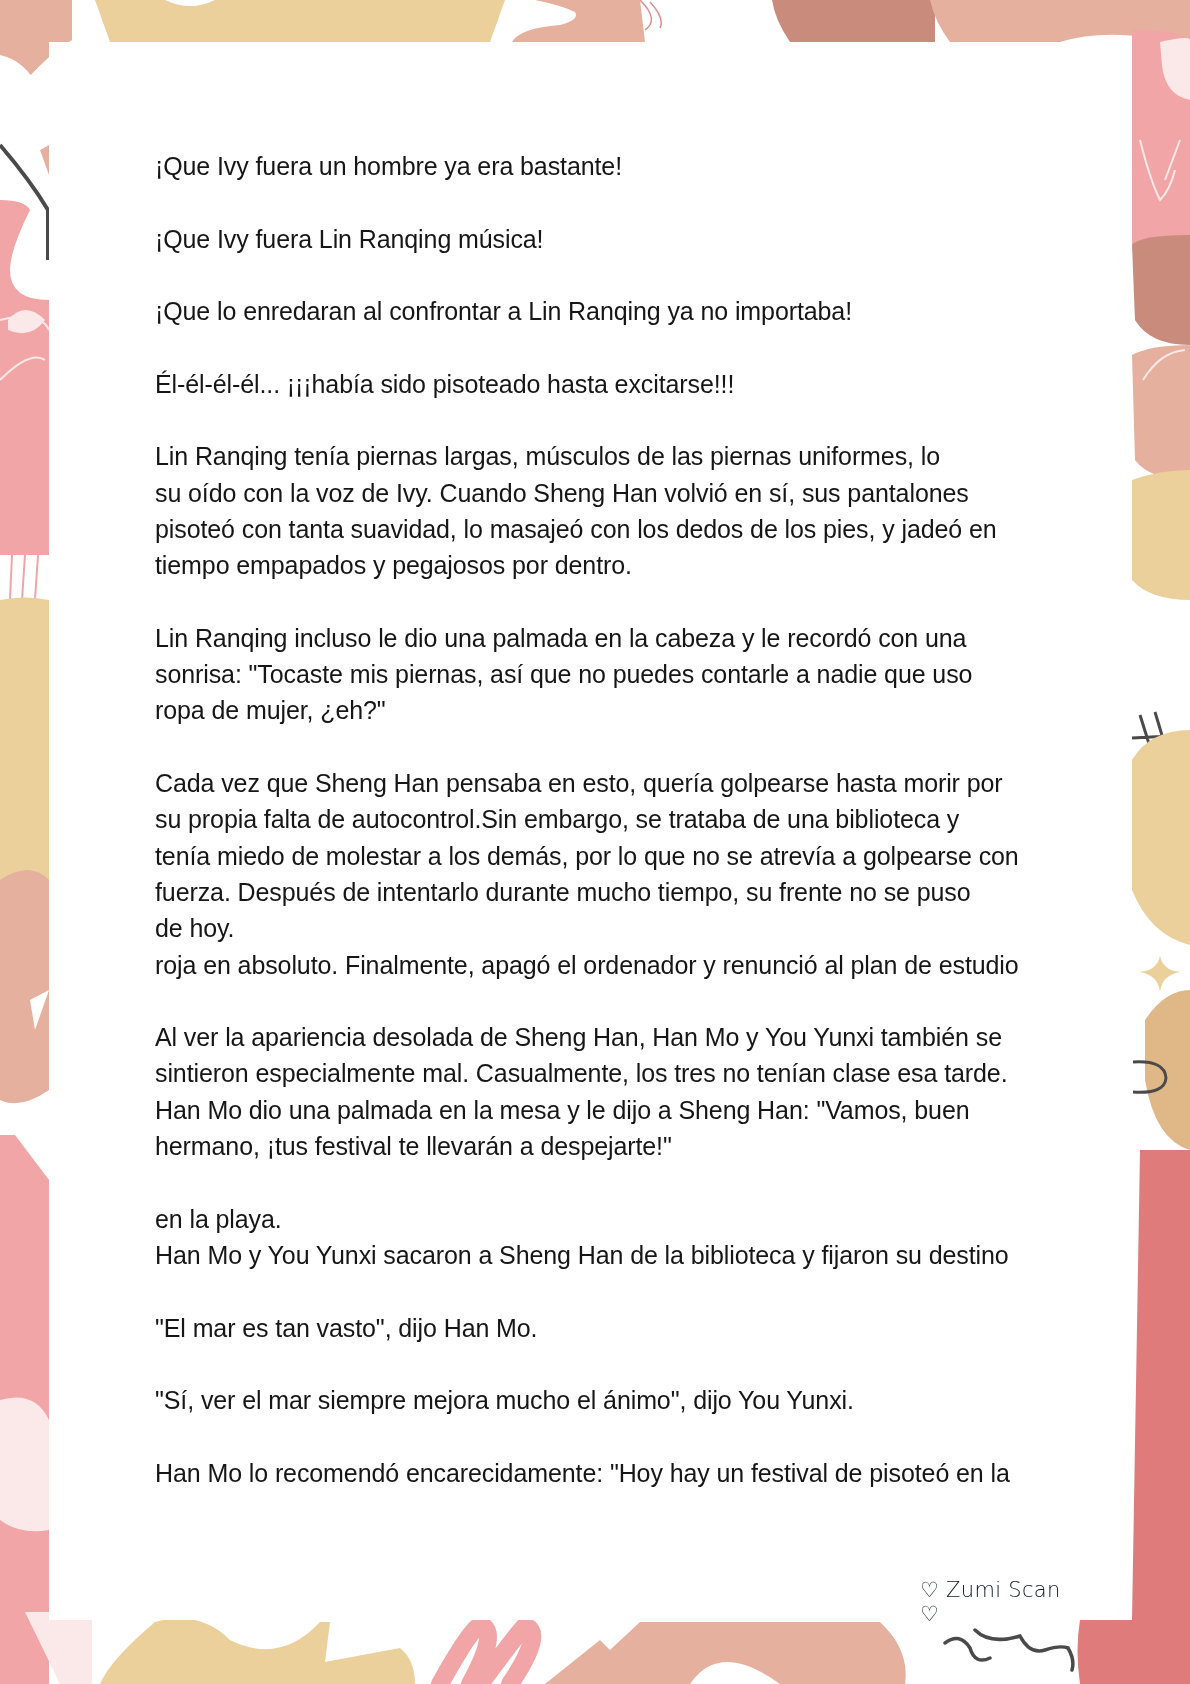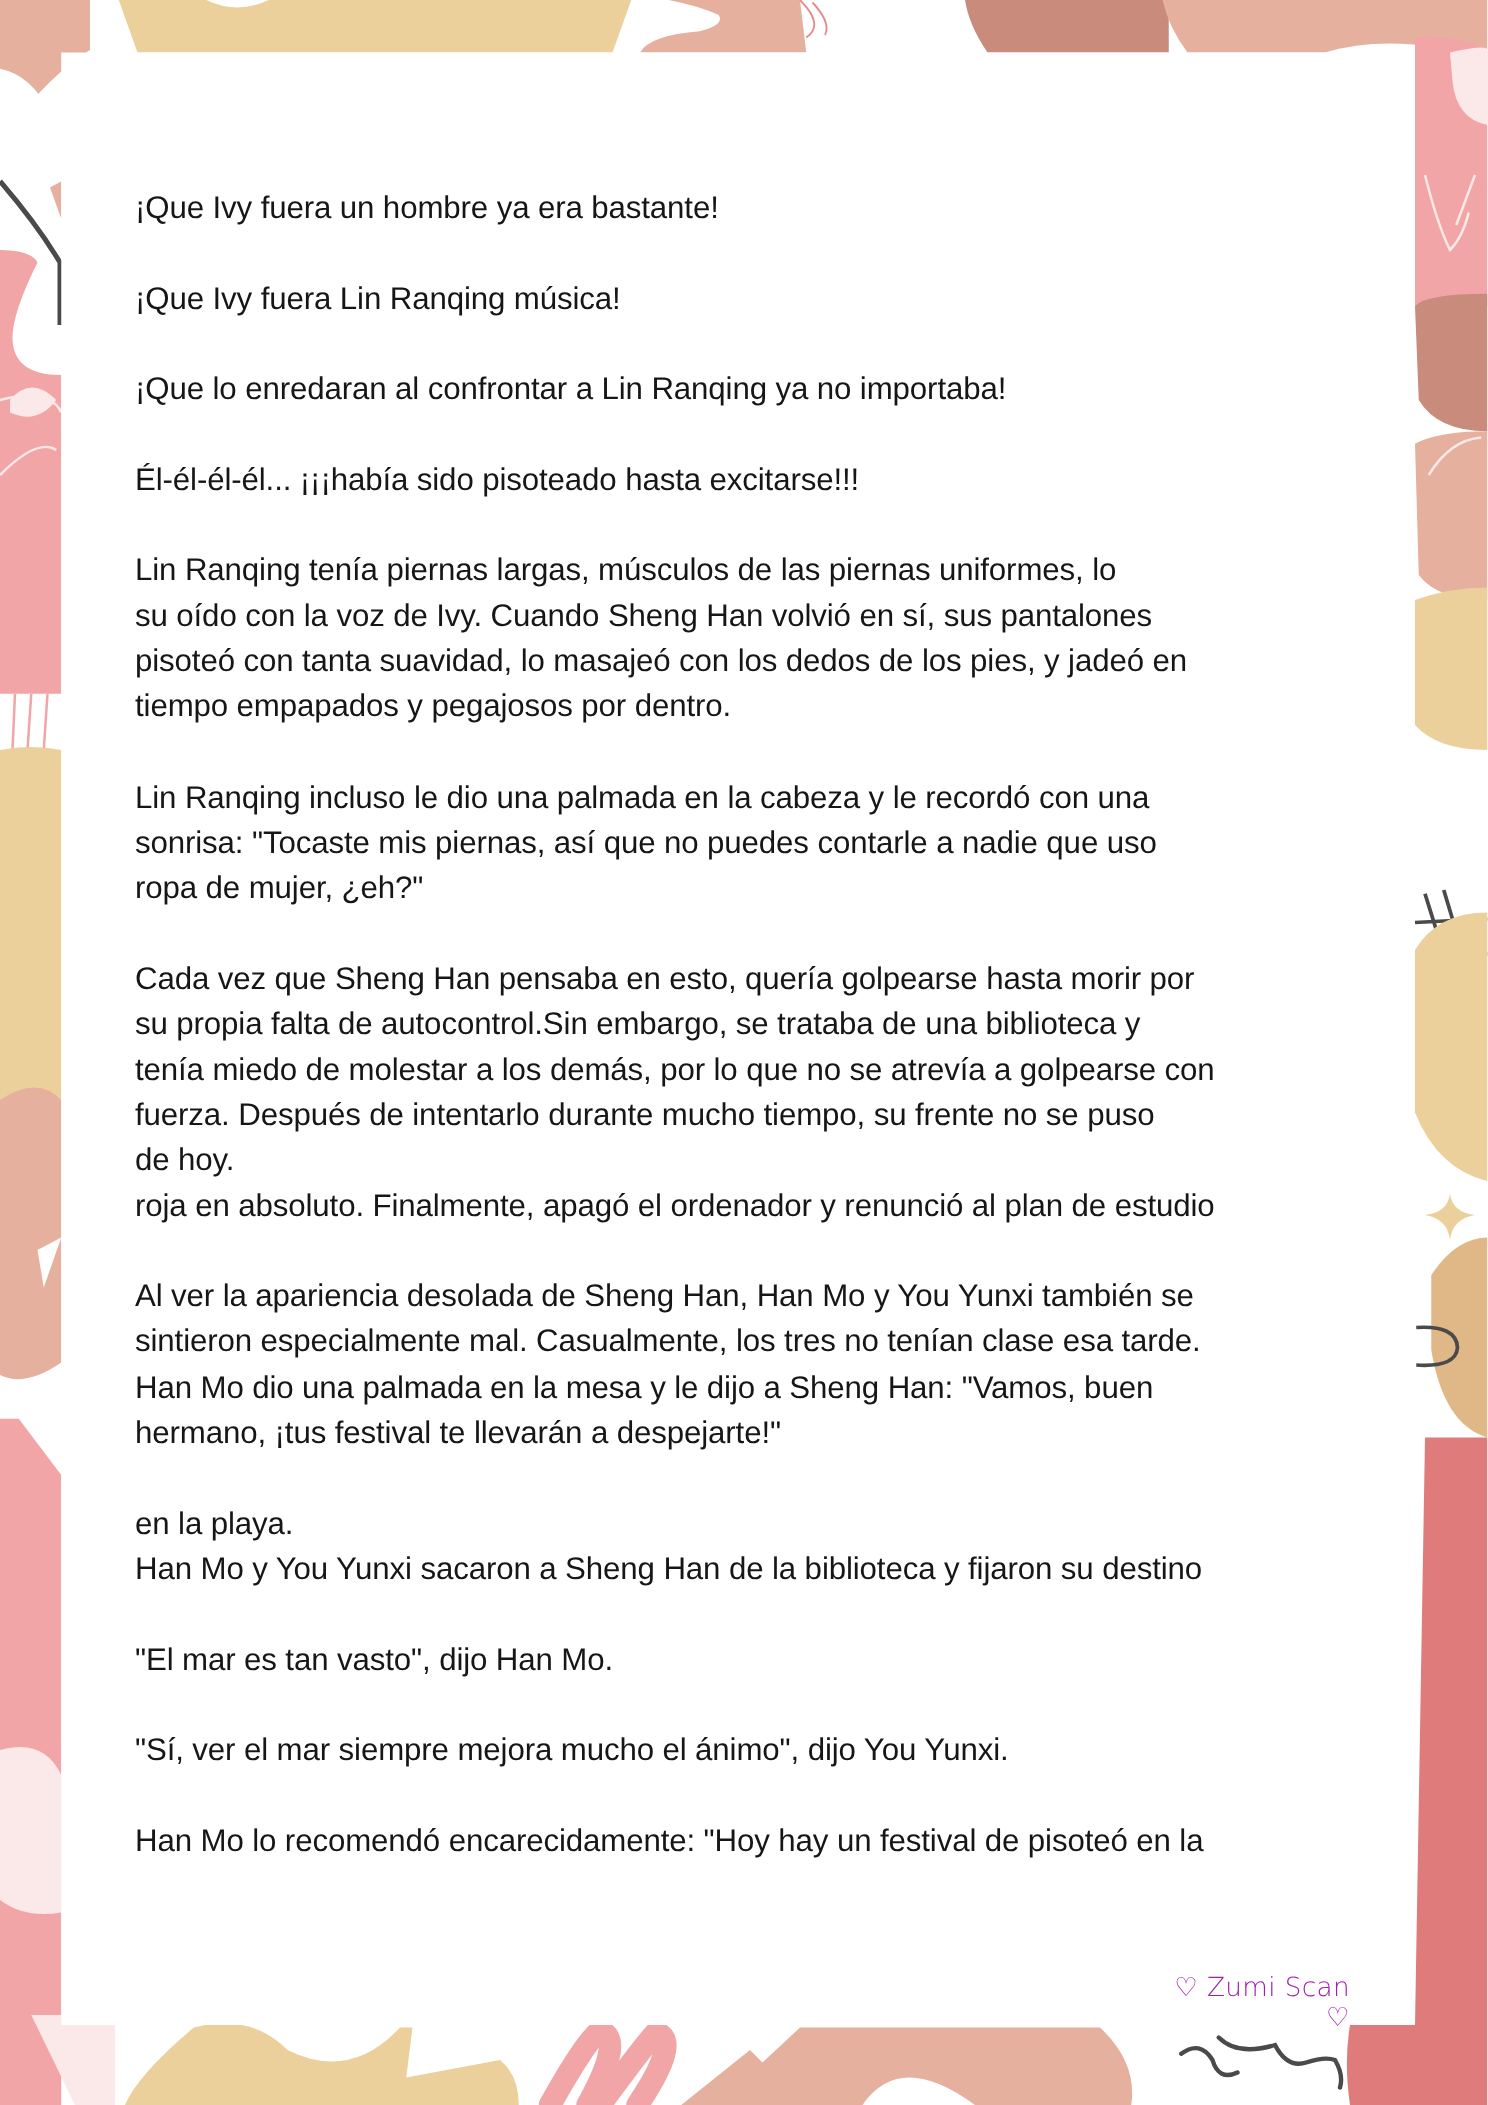--- a/index.html
+++ b/index.html
@@ -12,24 +12,24 @@
   .card {
     position: absolute; left: 49px; top: 42px; width: 1083px; height: 1578px;
     background: #ffffff;
   }
   .text {
     position: absolute; left: 108px; top: 148px; width: 990px;
     font-size: 25px; line-height: 36.3px; color: #161616;
     letter-spacing: -0.1px;
   }
   .para { margin: 0 0 36.3px 0; }
-  .line { display: block; white-space: nowrap; }
+  .line { display: block; white-space: nowrap; margin-left: 47px; }
   .footer {
-    position: absolute; left: 920px; top: 1578px; width: 160px; text-align: right;
-    font-size: 21px; color: #a21caf; letter-spacing: 0.3px;
+    position: absolute; left: 920px; top: 1578px; width: 160px; text-align: left;
+    font-size: 21px; color: #0f172a; letter-spacing: 0.3px;
     font-family: "DejaVu Sans", sans-serif; font-weight: 300;
   }
 </style>
 </head>
 <body>
 
 <svg class="deco" width="1190" height="1684" viewBox="0 0 1190 1684" style="left:0;top:0;">
 
   <path d="M0,0 H72 V40 Q40,60 10,100 L0,120 Z" fill="#e6b09f"></path>
   <path d="M0,55 Q25,60 40,90 Q30,110 0,120 Z" fill="#ffffff"></path>

